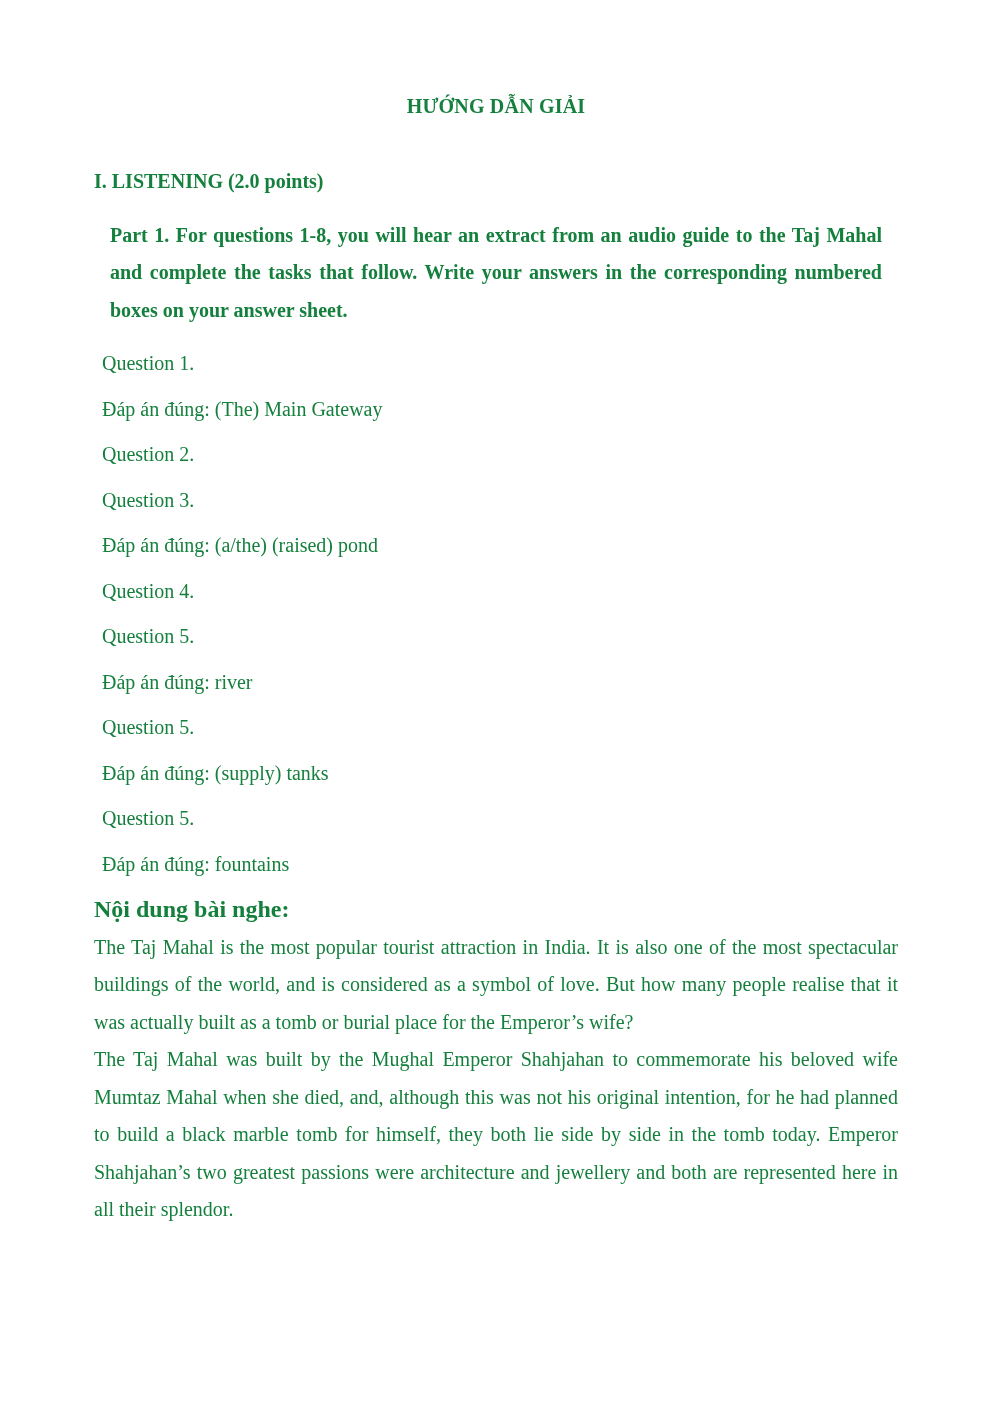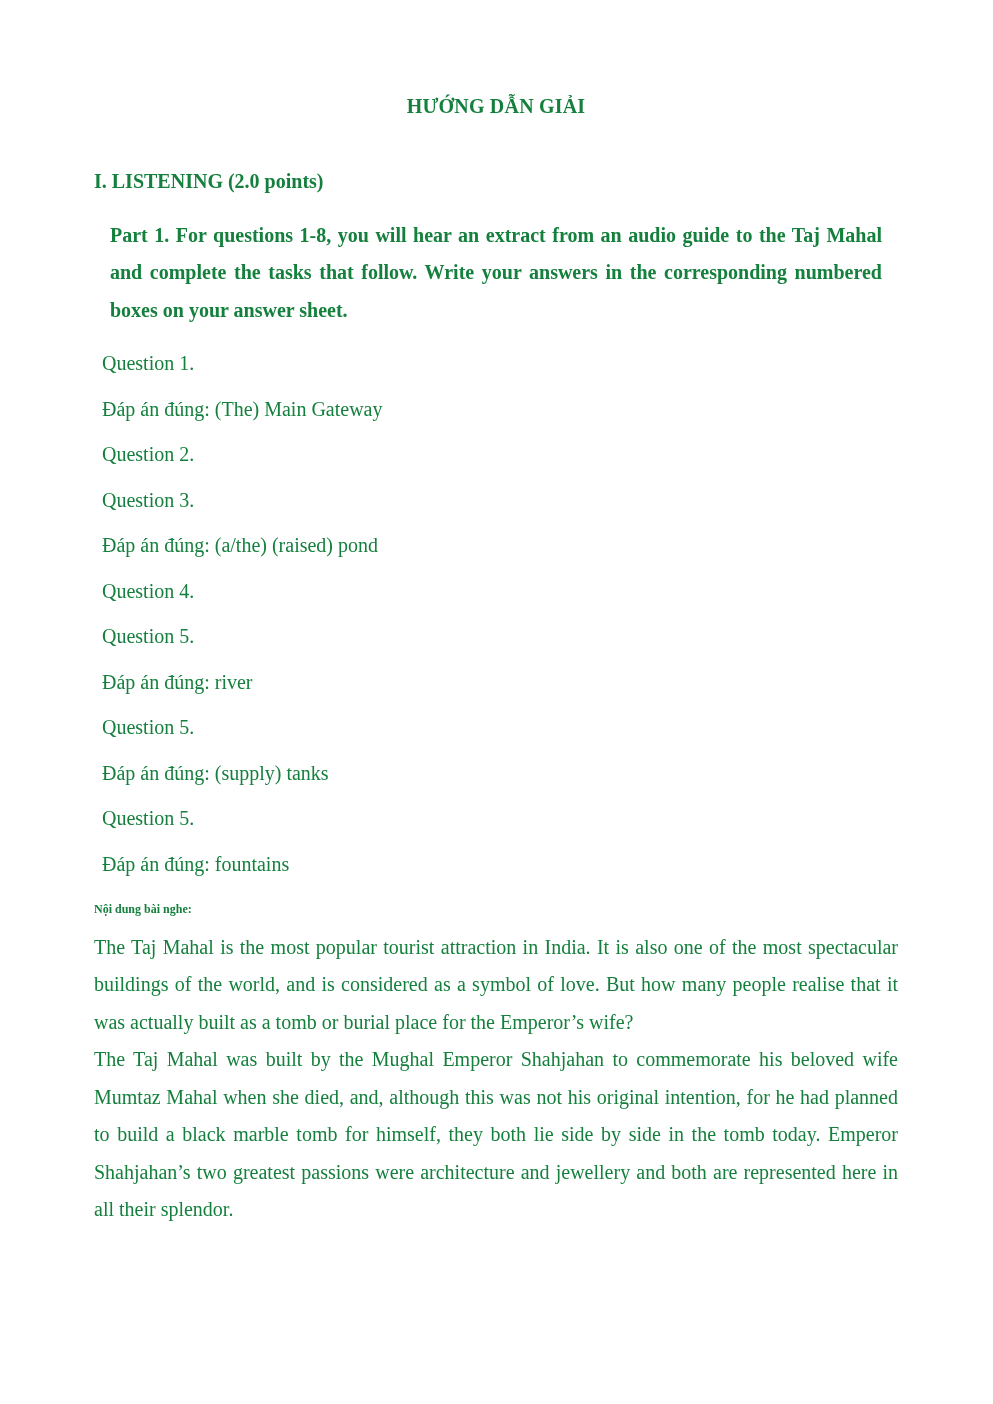--- a/index.html
+++ b/index.html
@@ -41,21 +41,21 @@
     margin: 16px;
     font-weight: bold;
     text-align: justify;
   }
   .line {
     margin: 8px;
     text-align: left;
   }
   .bold-line {
     margin: 0;
-    font-size: 12px;
+    font-size: 24px;
     font-weight: bold;
     text-align: left;
   }
   .para {
     margin: 0;
     text-align: justify;
   }
 </style>
 </head>
 <body>

